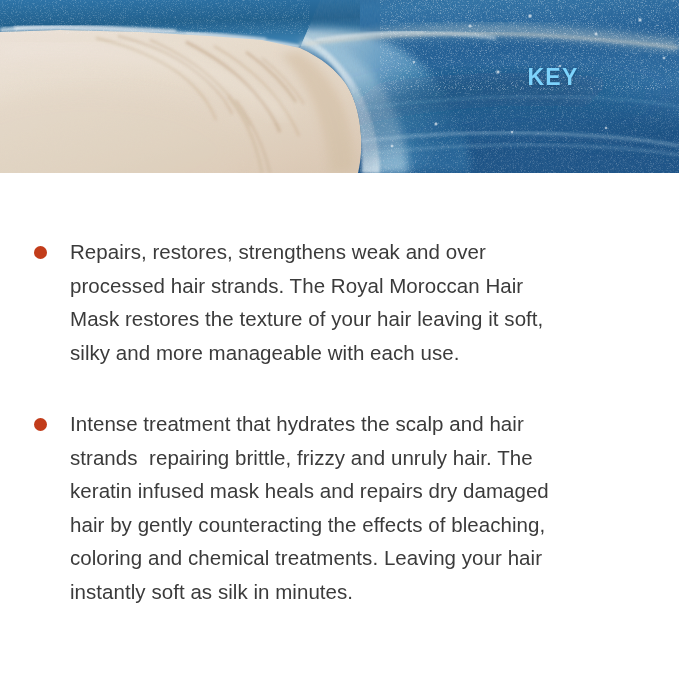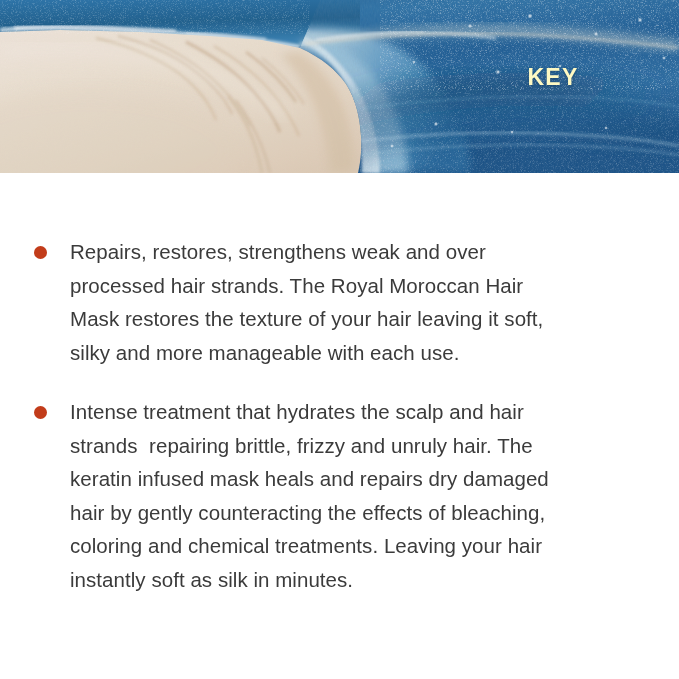--- a/index.html
+++ b/index.html
@@ -50,21 +50,21 @@
     pointer-events: none;
   }
   .hero-title-inner {
     display: inline-block;
     width: 250px;
     margin-left: 427px;
     text-align: center;
   }
   .hero-line {
     display: block;
-    color: #fef9c3;
+    color: #7dd3fc;
     font-family: "Liberation Sans", sans-serif;
     font-weight: bold;
     font-size: 23px;
     line-height: 26px;
     letter-spacing: 1.3px;
     text-shadow: 0 1px 3px rgba(8,40,70,0.45);
   }
 
   
   .features {
@@ -79,21 +79,21 @@
     margin: 0;
     padding: 0;
   }
   .feature-item {
     position: relative;
     padding-left: 70px;
     padding-right: 46px;
     margin: 0;
   }
   .feature-item.first { margin-top: 62px; }
-  .feature-item.second { margin-top: 26px; }
+  .feature-item.second { margin-top: 38px; }
 
   .bullet-dot {
     position: absolute;
     left: 34px;
     top: 11px;
     width: 13px;
     height: 13px;
     border-radius: 50%;
     background: #c23c1a;
   }

